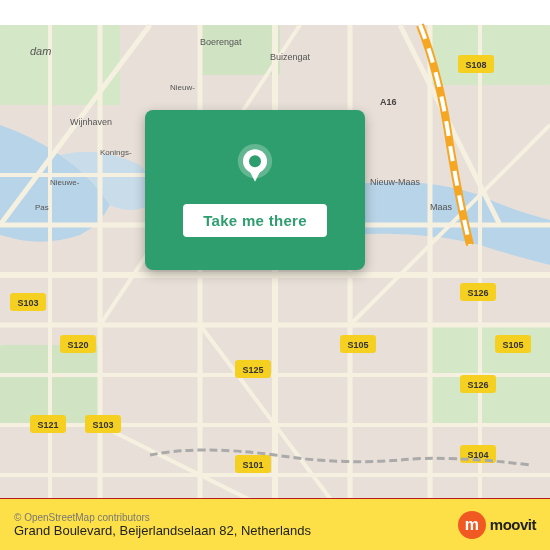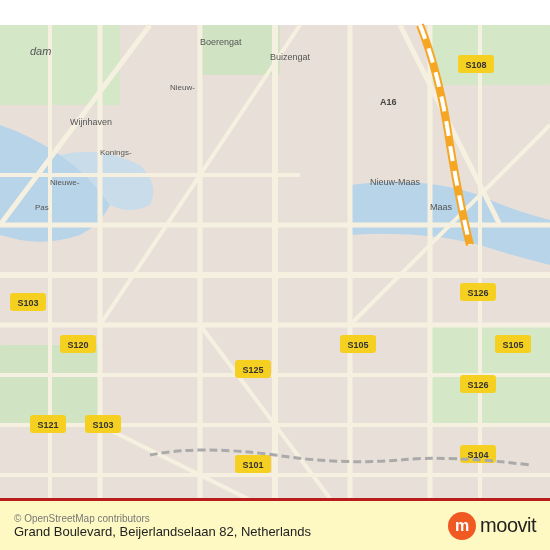--- a/index.html
+++ b/index.html
@@ -62,26 +62,26 @@
       letter-spacing: 0.3px;
     }
 
     
     #bottom-bar {
       position: absolute;
       bottom: 0;
       left: 0;
       width: 100%;
       height: 52px;
-      background: #fef9c3;
+      background: #fde047;
       display: flex;
       align-items: center;
       justify-content: space-between;
       padding: 0 14px;
-      border-top: 3px solid #b91c1c;
+      border-top: 1px solid #b91c1c;
     }
 
     #bottom-left {
       display: flex;
       flex-direction: column;
     }
 
     #attribution {
       font-size: 10px;
       color: #777;
@@ -110,22 +110,22 @@
     }
 
     #moovit-dot span {
       color: white;
       font-size: 16px;
       font-weight: bold;
       line-height: 1;
     }
 
     #moovit-text {
-      font-size: 20px;
-      font-weight: 400;
+      font-size: 15px;
+      font-weight: 700;
       color: #222;
       letter-spacing: -0.5px;
     }
   </style>
 </head>
 <body>
 
 <div id="map-container">
 
   <svg id="map-svg" viewBox="0 0 550 500" xmlns="http://www.w3.org/2000/svg">
@@ -214,20 +214,31 @@
     <text x="200" y="20" font-size="9" fill="#555">Boerengat</text>
     <text x="270" y="35" font-size="9" fill="#555">Buizengat</text>
     <text x="170" y="65" font-size="8" fill="#555">Nieuw-</text>
     <text x="370" y="160" font-size="9" fill="#555">Nieuw-Maas</text>
     <text x="430" y="185" font-size="9" fill="#555">Maas</text>
     <text x="380" y="80" font-size="9" fill="#444" font-weight="bold">A16</text>
 
     <path d="M 150 430 Q 200 420 275 430 Q 340 440 400 435 Q 450 430 530 440" stroke="#aaa" stroke-width="3" fill="none" stroke-dasharray="8,4"></path>
   </svg>
 
+  <div id="location-card">
+
+    <svg id="pin-icon" viewBox="0 0 48 56" xmlns="http://www.w3.org/2000/svg">
+      <circle cx="24" cy="20" r="20" fill="white" opacity="0.25"></circle>
+      <circle cx="24" cy="20" r="14" fill="white"></circle>
+      <circle cx="24" cy="20" r="7" fill="#2e9e6e"></circle>
+      <polygon points="24,44 16,28 32,28" fill="white"></polygon>
+    </svg>
+
+    <button id="take-me-there-btn">Take me there</button>
+  </div>
 
   <div id="bottom-bar">
     <div id="bottom-left">
       <span id="attribution">© OpenStreetMap contributors</span>
       <span id="address-line">Grand Boulevard, Beijerlandselaan 82, Netherlands</span>
     </div>
 
     <div id="moovit-logo">
       <div id="moovit-dot">
         <span>m</span>

